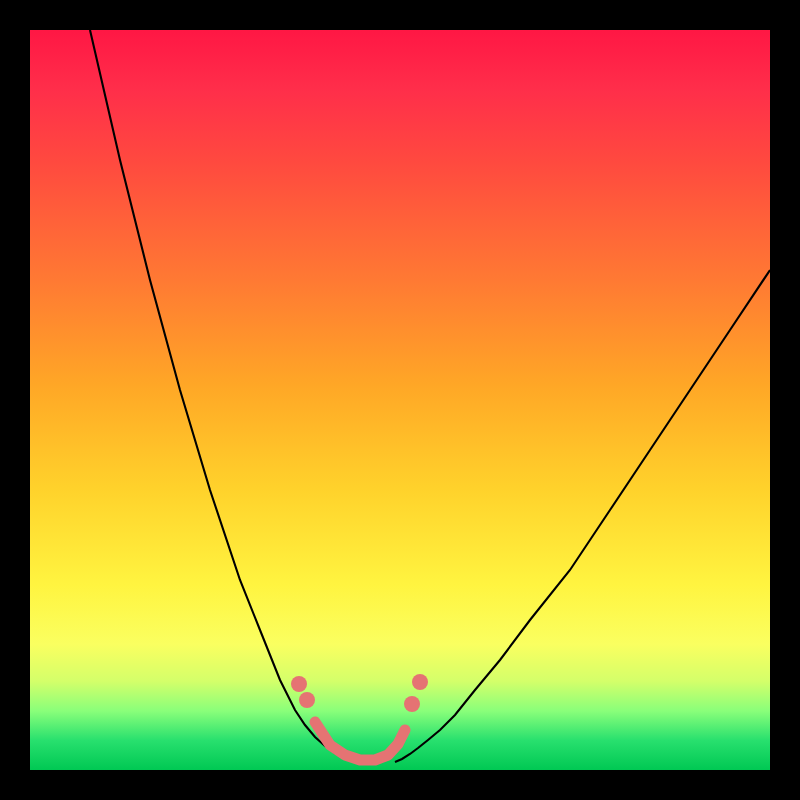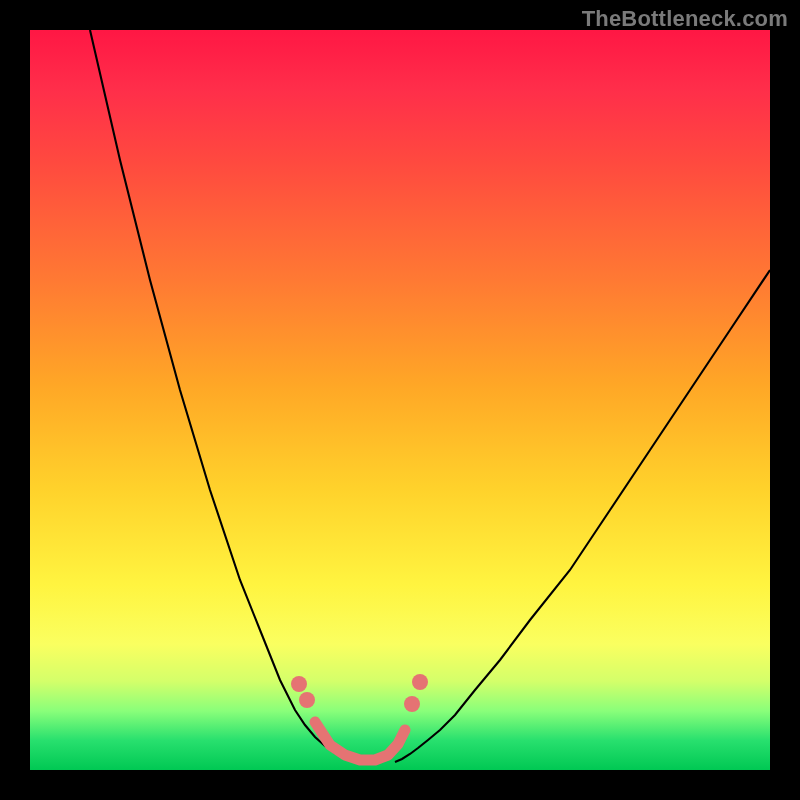--- a/index.html
+++ b/index.html
@@ -73,21 +73,20 @@
     stroke-linecap: round;
     stroke-linejoin: round;
   }
 </style>
 </head>
 <body>
 
 <div class="frame">
   <div class="gradient"></div>
 
-  <div class="watermark">TheBottleneck.com</div>
 
   <svg class="curves" viewBox="0 0 740 740" preserveAspectRatio="none">
     <path id="left-branch" class="curve" d="M60 0 L90 130 L120 250 L150 360 L180 460 L210 550 L230 600 L250 650 L265 680 L275 695 L285 707 L295 716 L305 723 L315 728 L325 732"></path>
     <path id="right-branch" class="curve" d="M740 240 L700 300 L660 360 L620 420 L580 480 L540 540 L500 590 L470 630 L445 660 L425 685 L410 700 L398 710 L388 718 L380 724 L372 729 L365 732"></path>
     <path id="valley-path" class="marker-path" d="M285 692 L300 715 L315 725 L330 730 L345 730 L358 725 L368 714 L375 700"></path>
     <g id="markers">
         <circle cx="269" cy="654" r="8" class="marker"></circle>
         <circle cx="277" cy="670" r="8" class="marker"></circle>
         <circle cx="390" cy="652" r="8" class="marker"></circle>
         <circle cx="382" cy="674" r="8" class="marker"></circle>

